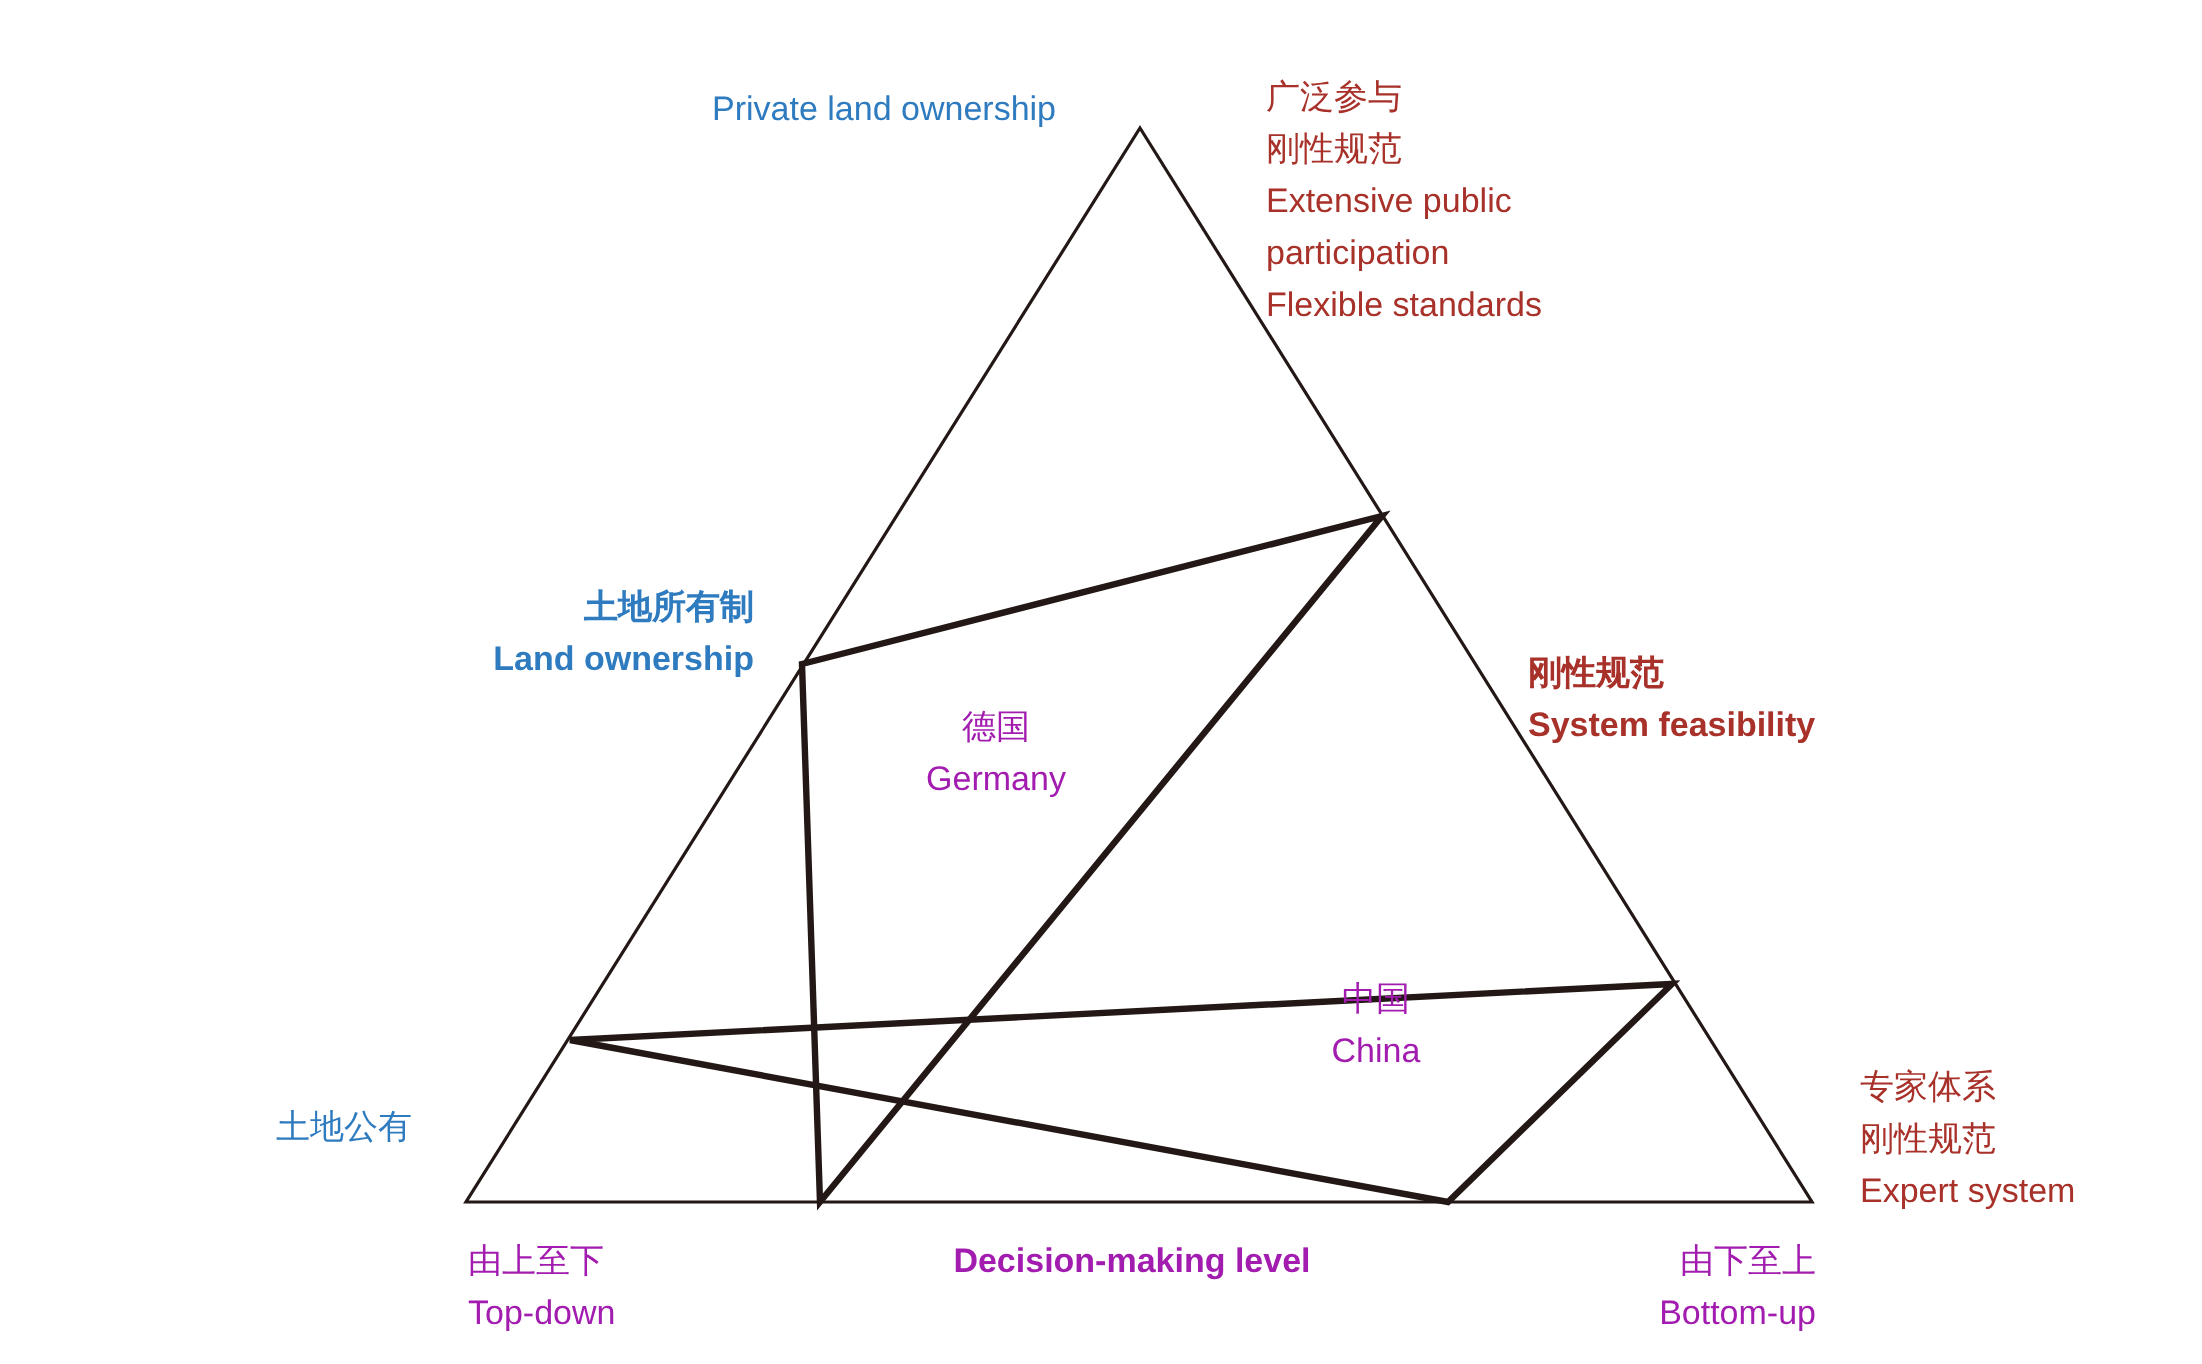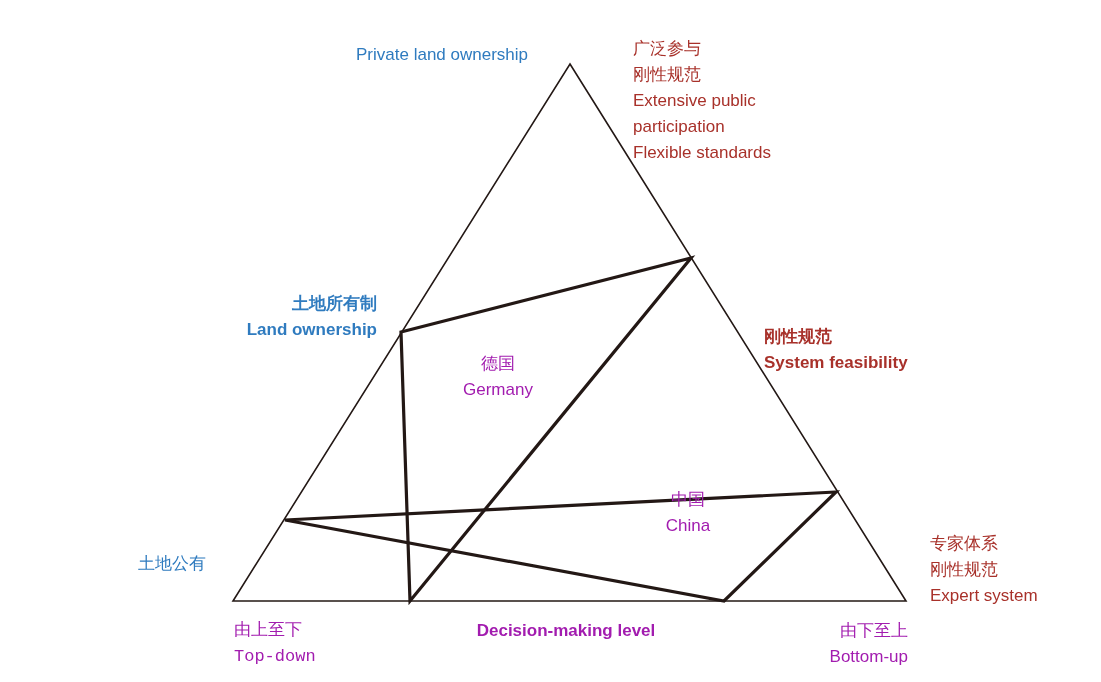--- a/index.html
+++ b/index.html
@@ -47,21 +47,21 @@
 <div class="lbl blue r" style="right:895px;top:551px;">
   <div>土地公有</div>
 </div>
 
 <div class="lbl red" style="left:930px;top:498px;">
   <div>专家体系</div>
   <div>刚性规范</div>
   <div>Expert system</div>
 </div>
 
-<div class="lbl dark" style="left:234px;top:618px;font-family:Liberation Mono, monospace;">
+<div class="lbl dark" style="left:234px;top:618px;">
   <div>由上至下</div>
   <div>Top-down</div>
 </div>
 <div class="lbl dark bold c" style="left:466px;width:200px;top:618px;">
   <div>Decision-making level</div>
 </div>
 <div class="lbl dark r" style="right:193px;top:618px;">
   <div>由下至上</div>
   <div>Bottom-up</div>
 </div>

